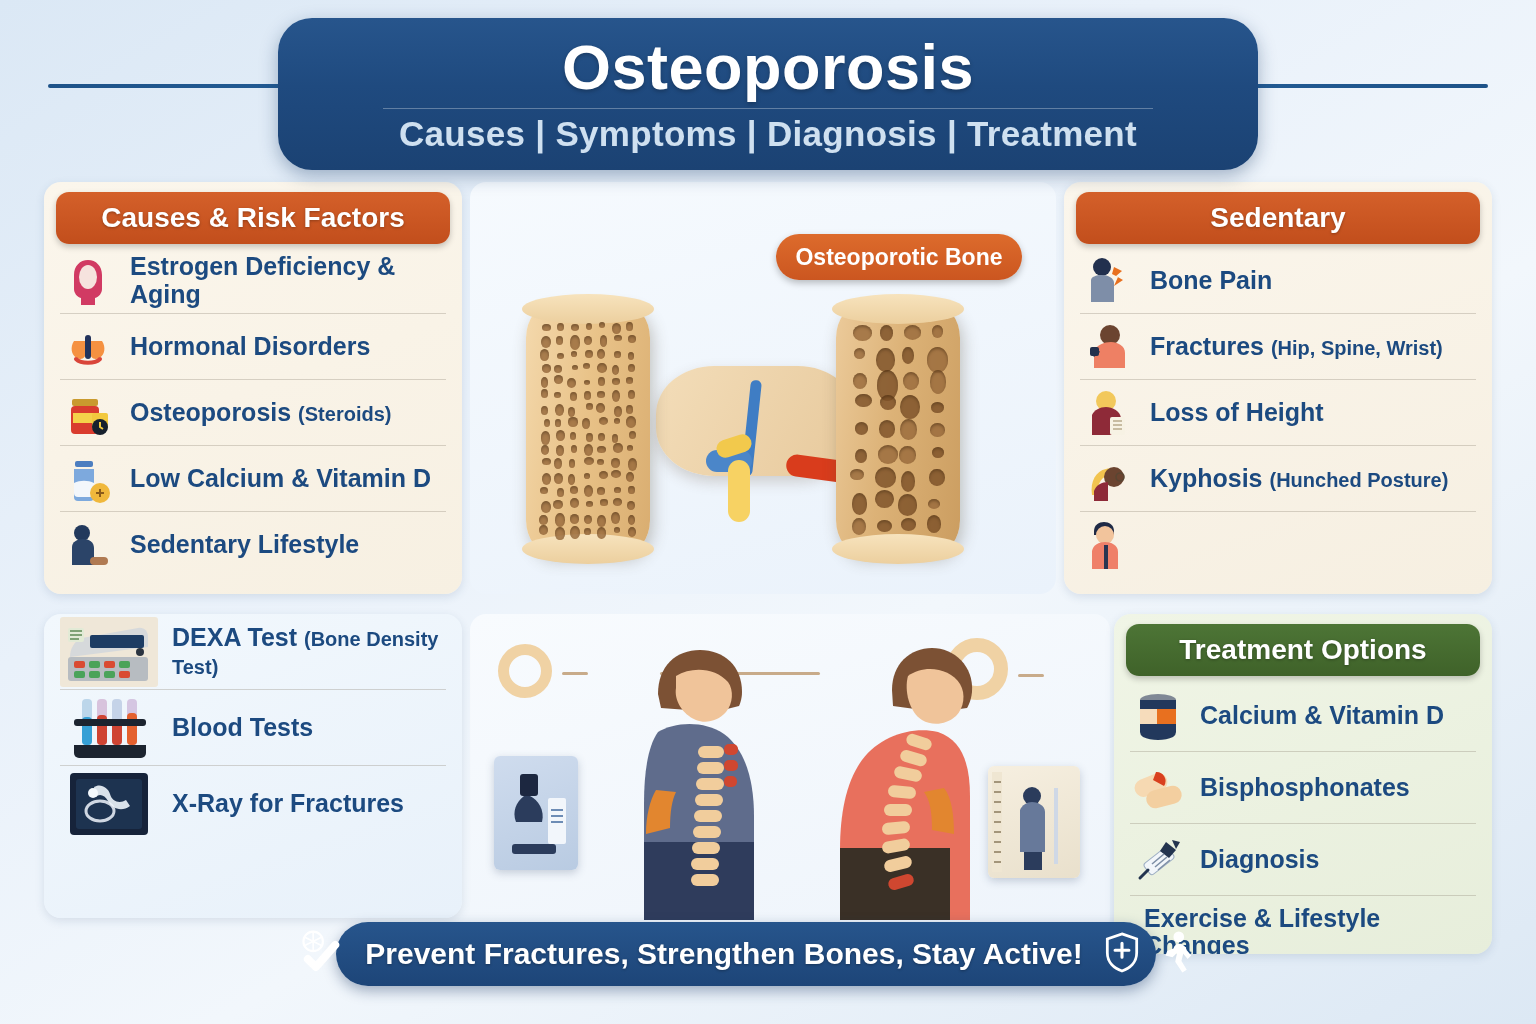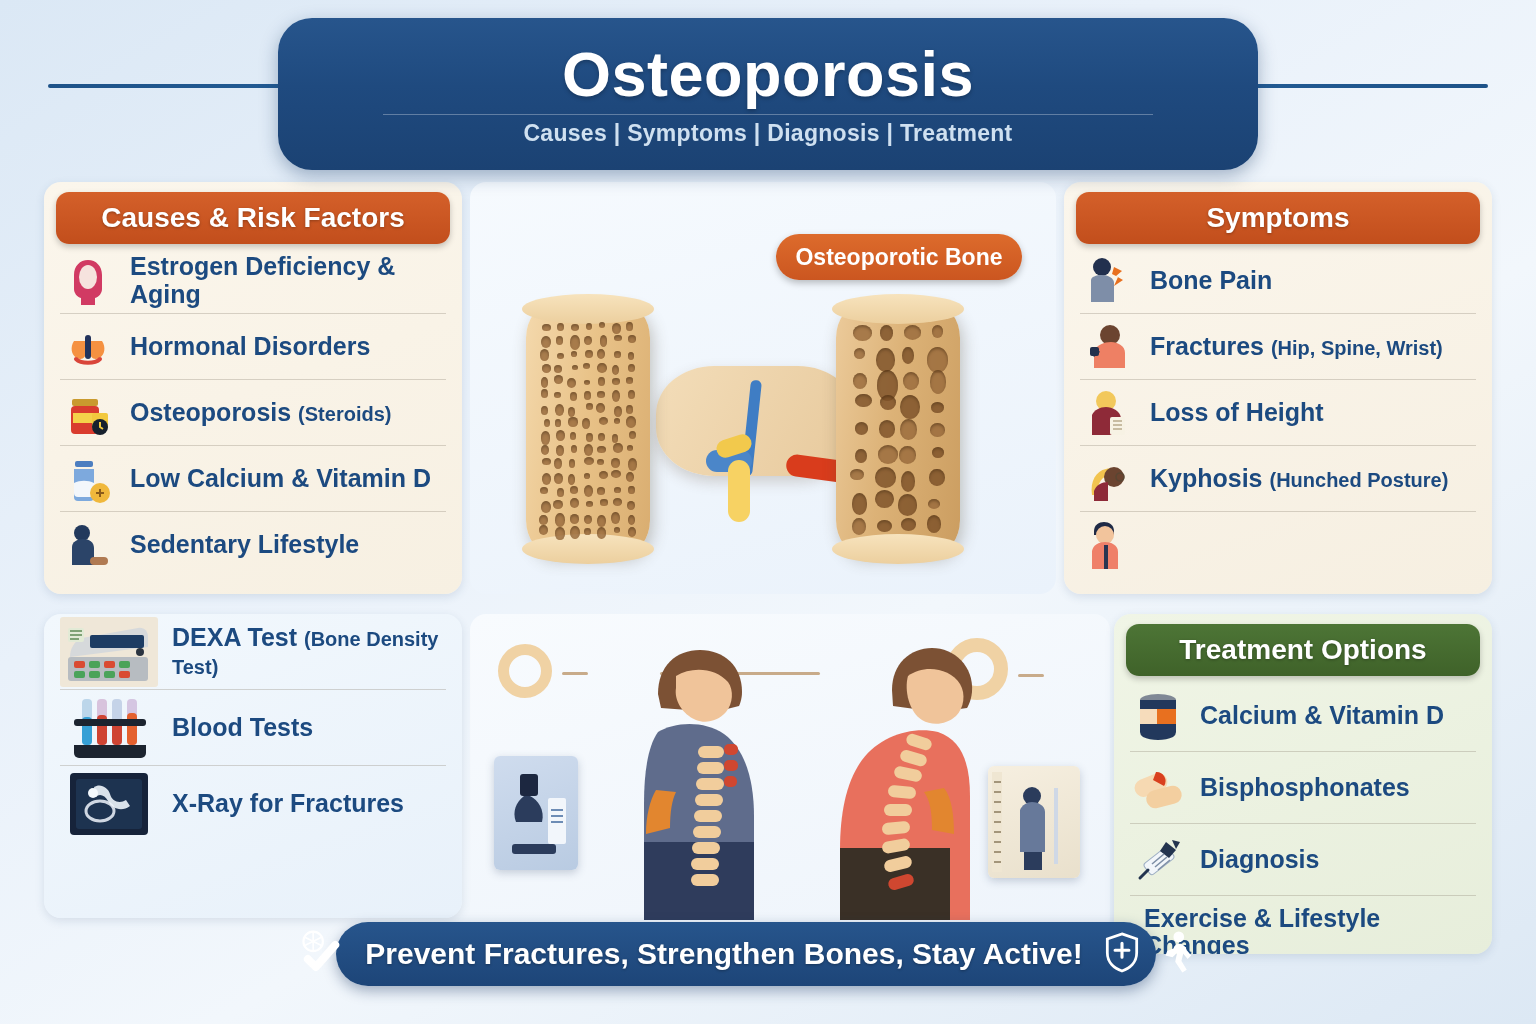--- a/index.html
+++ b/index.html
@@ -26,21 +26,21 @@
     justify-content:center; z-index:5;
   }
   .title-main {
     color:#fff; font-size:63px; font-weight:bold; letter-spacing:.5px;
     line-height:1.05; text-shadow:0 2px 4px rgba(0,0,0,.25);
   }
   .title-divider {
     width:770px; height:1px; background:rgba(255,255,255,.3); margin:7px 0 5px;
   }
   .title-sub {
-    color:#cfe0f0; font-size:23px; font-weight:bold; letter-spacing:.3px;
+    color:#cfe0f0; font-size:35px; font-weight:bold; letter-spacing:.3px;
   }
 
   
   .panel {
     position:absolute; border-radius:17px;
     box-shadow:0 3px 10px rgba(40,70,110,.13);
     padding:0 0 8px 0; overflow:hidden;
   }
   .panel-head {
     position:relative; margin:10px 12px 4px; height:52px;
@@ -261,21 +261,21 @@
       <div class="row-txt">
         <span>Sedentary Lifestyle</span><span class="sm"></span>
       </div>
     </div>
 
   </div>
 </div>
 
 <div class="panel" id="symptoms">
   <div class="panel-head">
-    <span>Symptoms</span>
+    <span>Sedentary</span>
   </div>
   <div class="rows">
 
     <div class="row">
       <div class="row-ico">
         <svg viewBox="0 0 56 56" width="56" height="56">
           <circle cx="22" cy="14" r="9" fill="#22304e"></circle>
           <path d="M11 27c0-3 5-5 11-5s12 3 12 8v19H11z" fill="#7e8ea8"></path>
           <path d="M34 14l8 4-6 5 7 4-9 6 4-9-6-3z" fill="#e8701f"></path>
         </svg>

